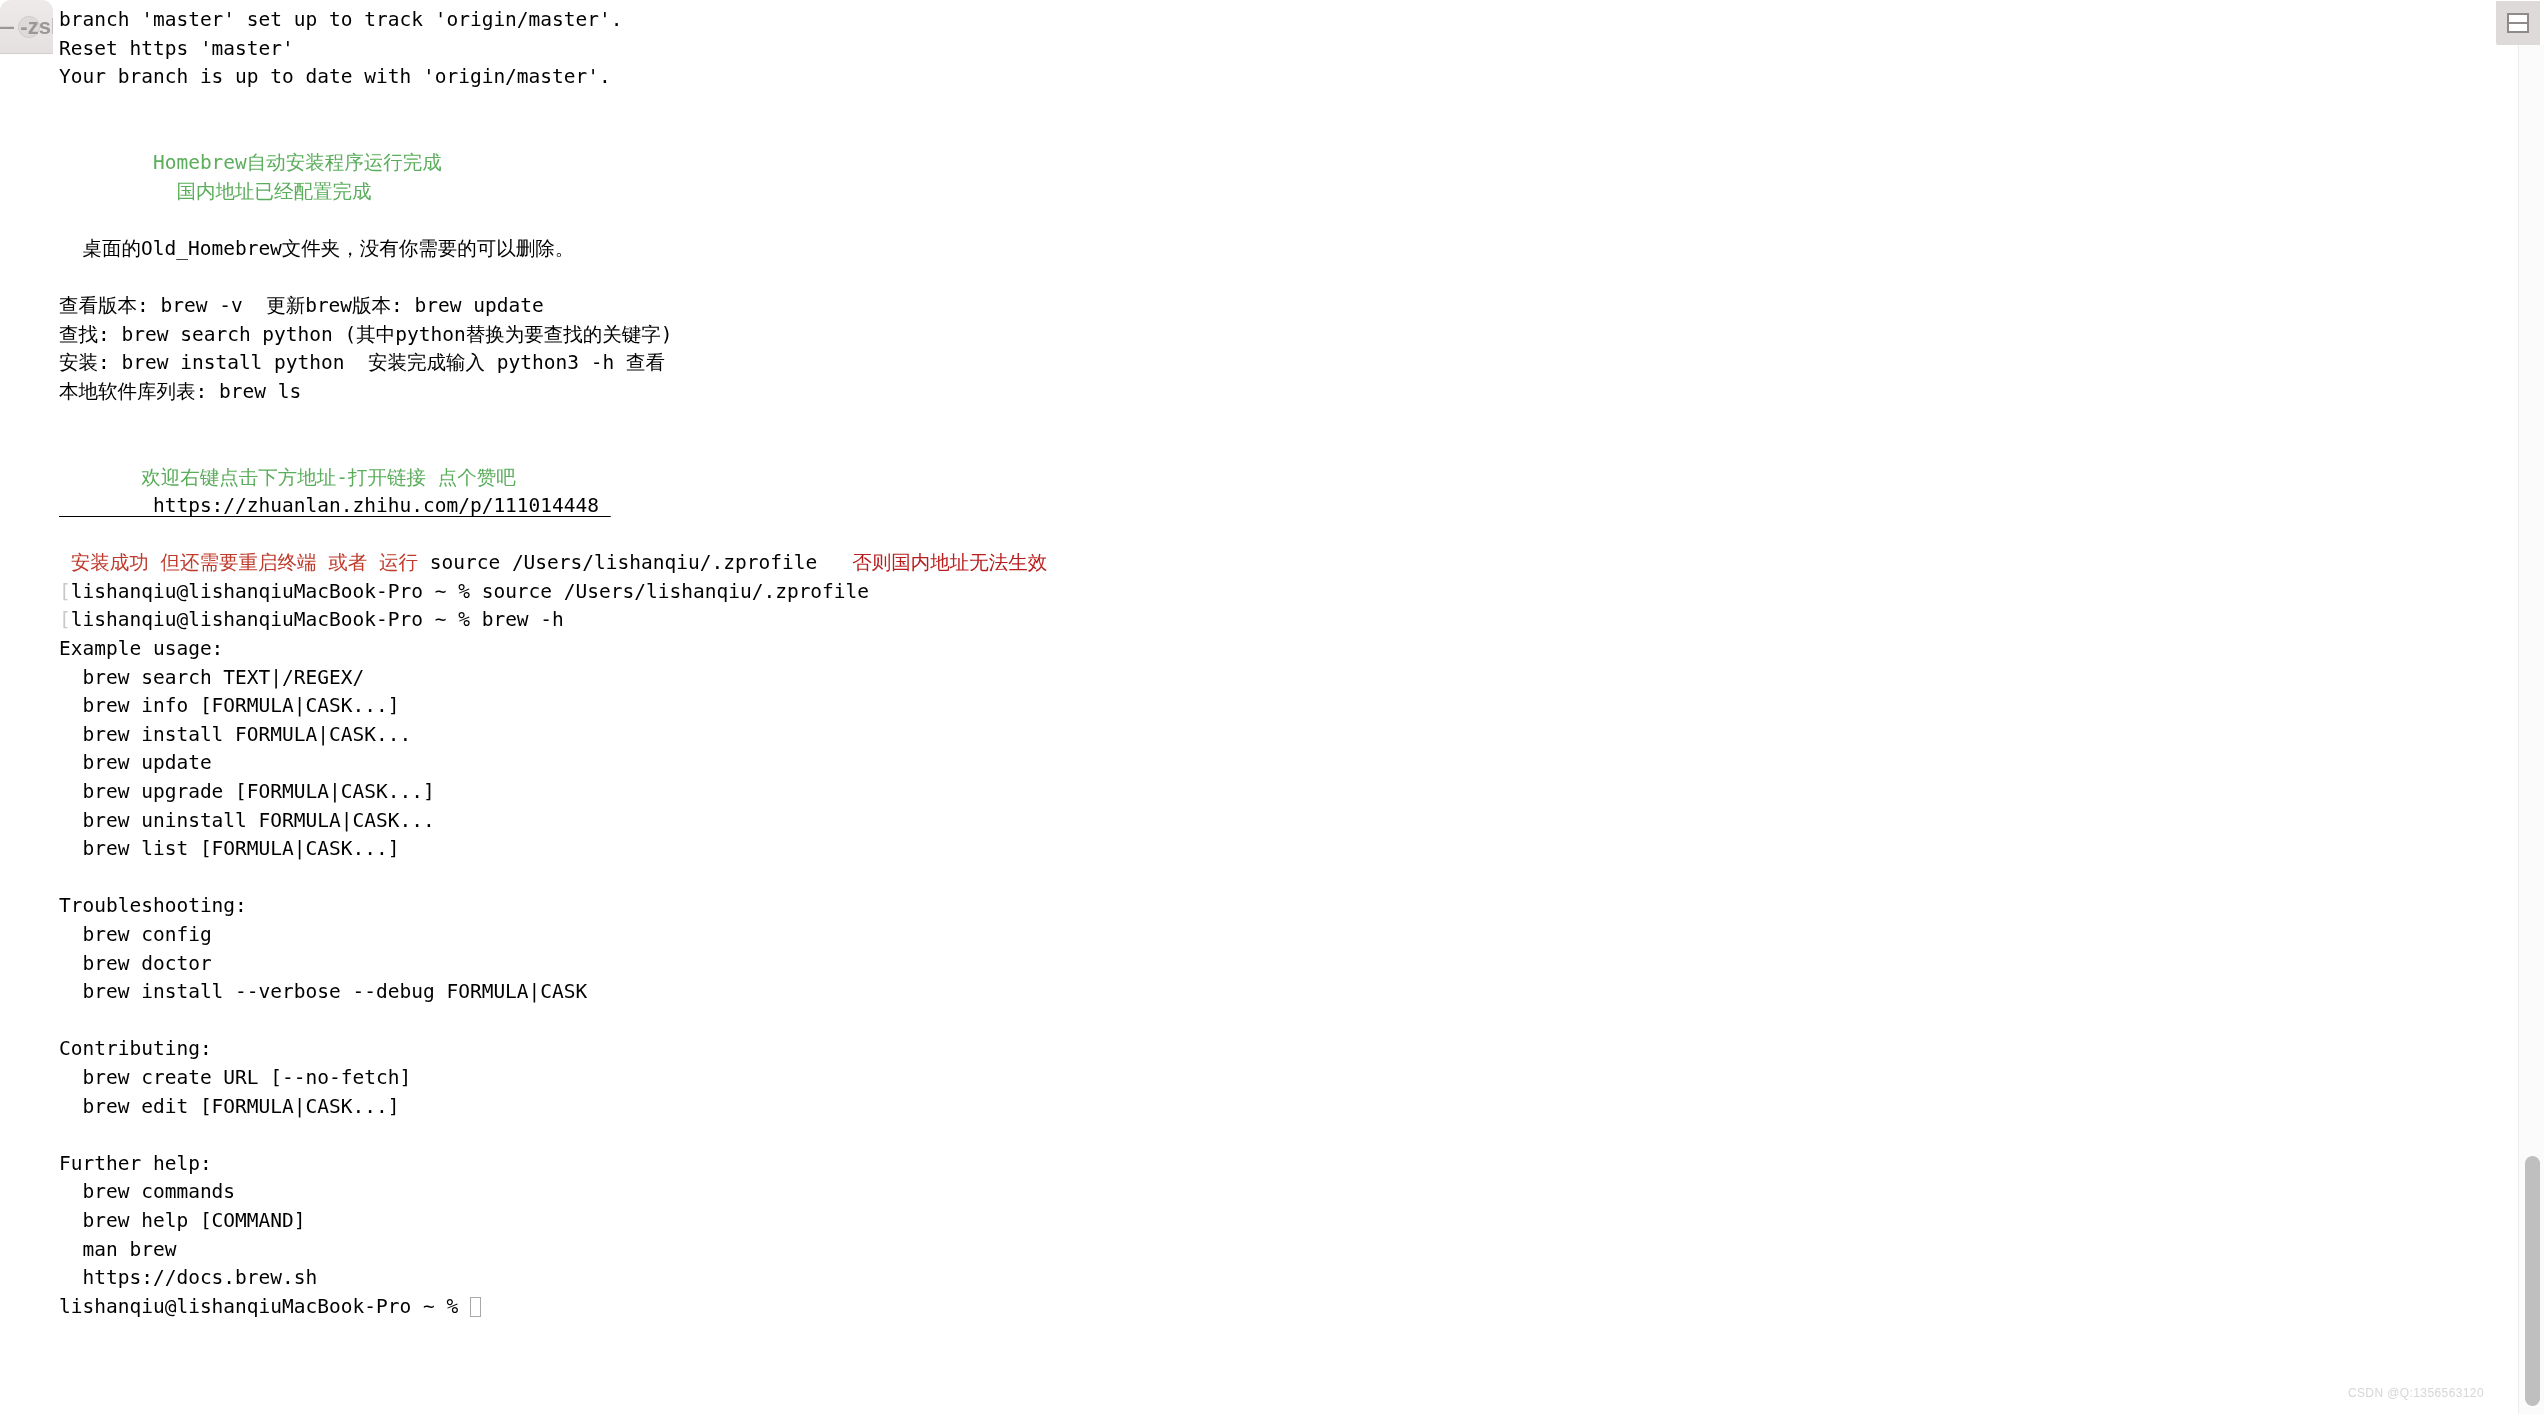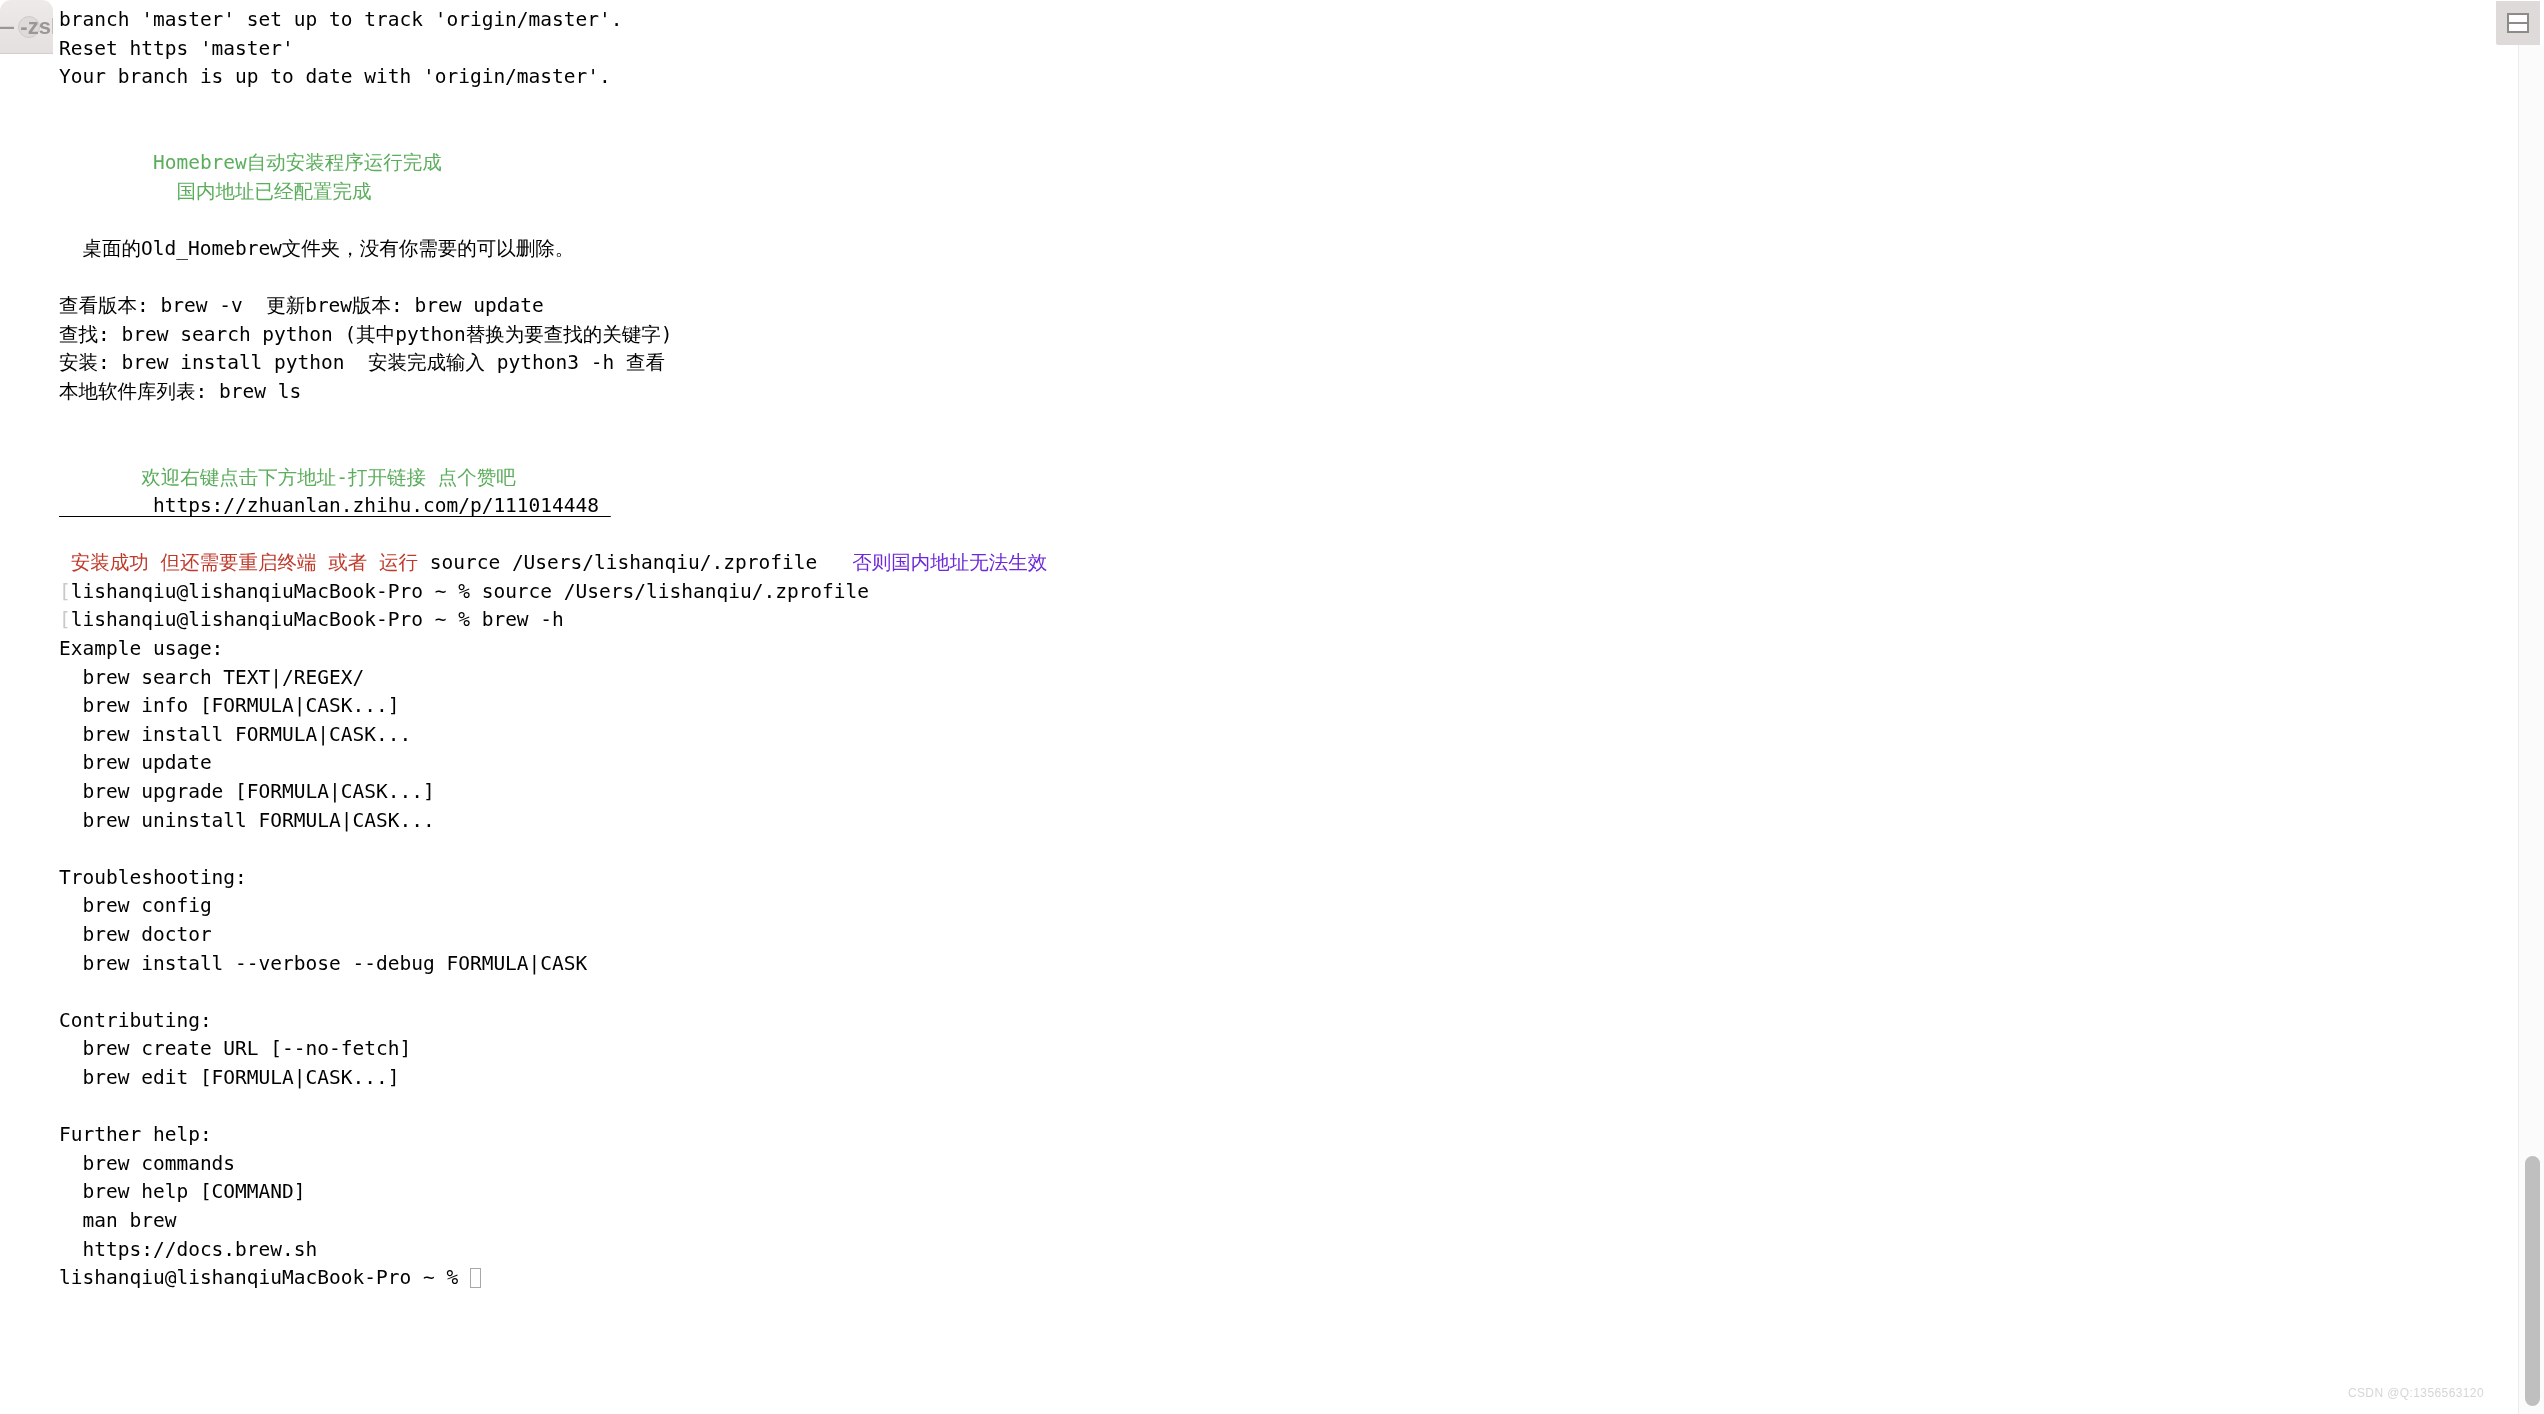--- a/index.html
+++ b/index.html
@@ -240,30 +240,31 @@
         <div class="line blank"><span> </span></div>
         <div class="line"><span>查看版本: brew -v  更新brew版本: brew update</span></div>
         <div class="line"><span>查找: brew search python (其中python替换为要查找的关键字)</span></div>
         <div class="line"><span>安装: brew install python  安装完成输入 python3 -h 查看</span></div>
         <div class="line"><span>本地软件库列表: brew ls</span></div>
         <div class="line blank"><span> </span></div>
         <div class="line blank"><span> </span></div>
         <div class="line"><span style="color: rgb(90, 173, 91);">       欢迎右键点击下方地址-打开链接 点个赞吧</span></div>
         <div class="line"><span style="text-decoration: underline; text-underline-offset: 4px;">        https://zhuanlan.zhihu.com/p/111014448 </span></div>
         <div class="line blank"><span> </span></div>
-        <div class="line"><span style="color: rgb(191, 58, 43);"> 安装成功 但还需要重启终端 或者 运行 </span><span style="color: #000000;">source /Users/lishanqiu/.zprofile</span><span style="color: #6d28d9;">   否则国内地址无法生效</span></div>
+        <div class="line"><span style="color: rgb(191, 58, 43);"> 安装成功 但还需要重启终端 或者 运行 </span><span style="color: #000000;">source /Users/lishanqiu/.zprofile</span><span style="color: #b91c1c;">   否则国内地址无法生效</span></div>
         <div class="line prompt-line"><span class="mark">[</span><span>lishanqiu@lishanqiuMacBook-Pro ~ % source /Users/lishanqiu/.zprofile</span><span class="prompt-end-mark">]</span></div>
         <div class="line prompt-line"><span class="mark">[</span><span>lishanqiu@lishanqiuMacBook-Pro ~ % brew -h</span><span class="prompt-end-mark">]</span></div>
         <div class="line"><span>Example usage:</span></div>
         <div class="line"><span>  brew search TEXT|/REGEX/</span></div>
         <div class="line"><span>  brew info [FORMULA|CASK...]</span></div>
         <div class="line"><span>  brew install FORMULA|CASK...</span></div>
         <div class="line"><span>  brew update</span></div>
         <div class="line"><span>  brew upgrade [FORMULA|CASK...]</span></div>
         <div class="line"><span>  brew uninstall FORMULA|CASK...</span></div>
+        <div class="line"><span>  brew list [FORMULA|CASK...]</span></div>
         <div class="line blank"><span> </span></div>
         <div class="line"><span>Troubleshooting:</span></div>
         <div class="line"><span>  brew config</span></div>
         <div class="line"><span>  brew doctor</span></div>
         <div class="line"><span>  brew install --verbose --debug FORMULA|CASK</span></div>
         <div class="line blank"><span> </span></div>
         <div class="line"><span>Contributing:</span></div>
         <div class="line"><span>  brew create URL [--no-fetch]</span></div>
         <div class="line"><span>  brew edit [FORMULA|CASK...]</span></div>
         <div class="line blank"><span> </span></div>

